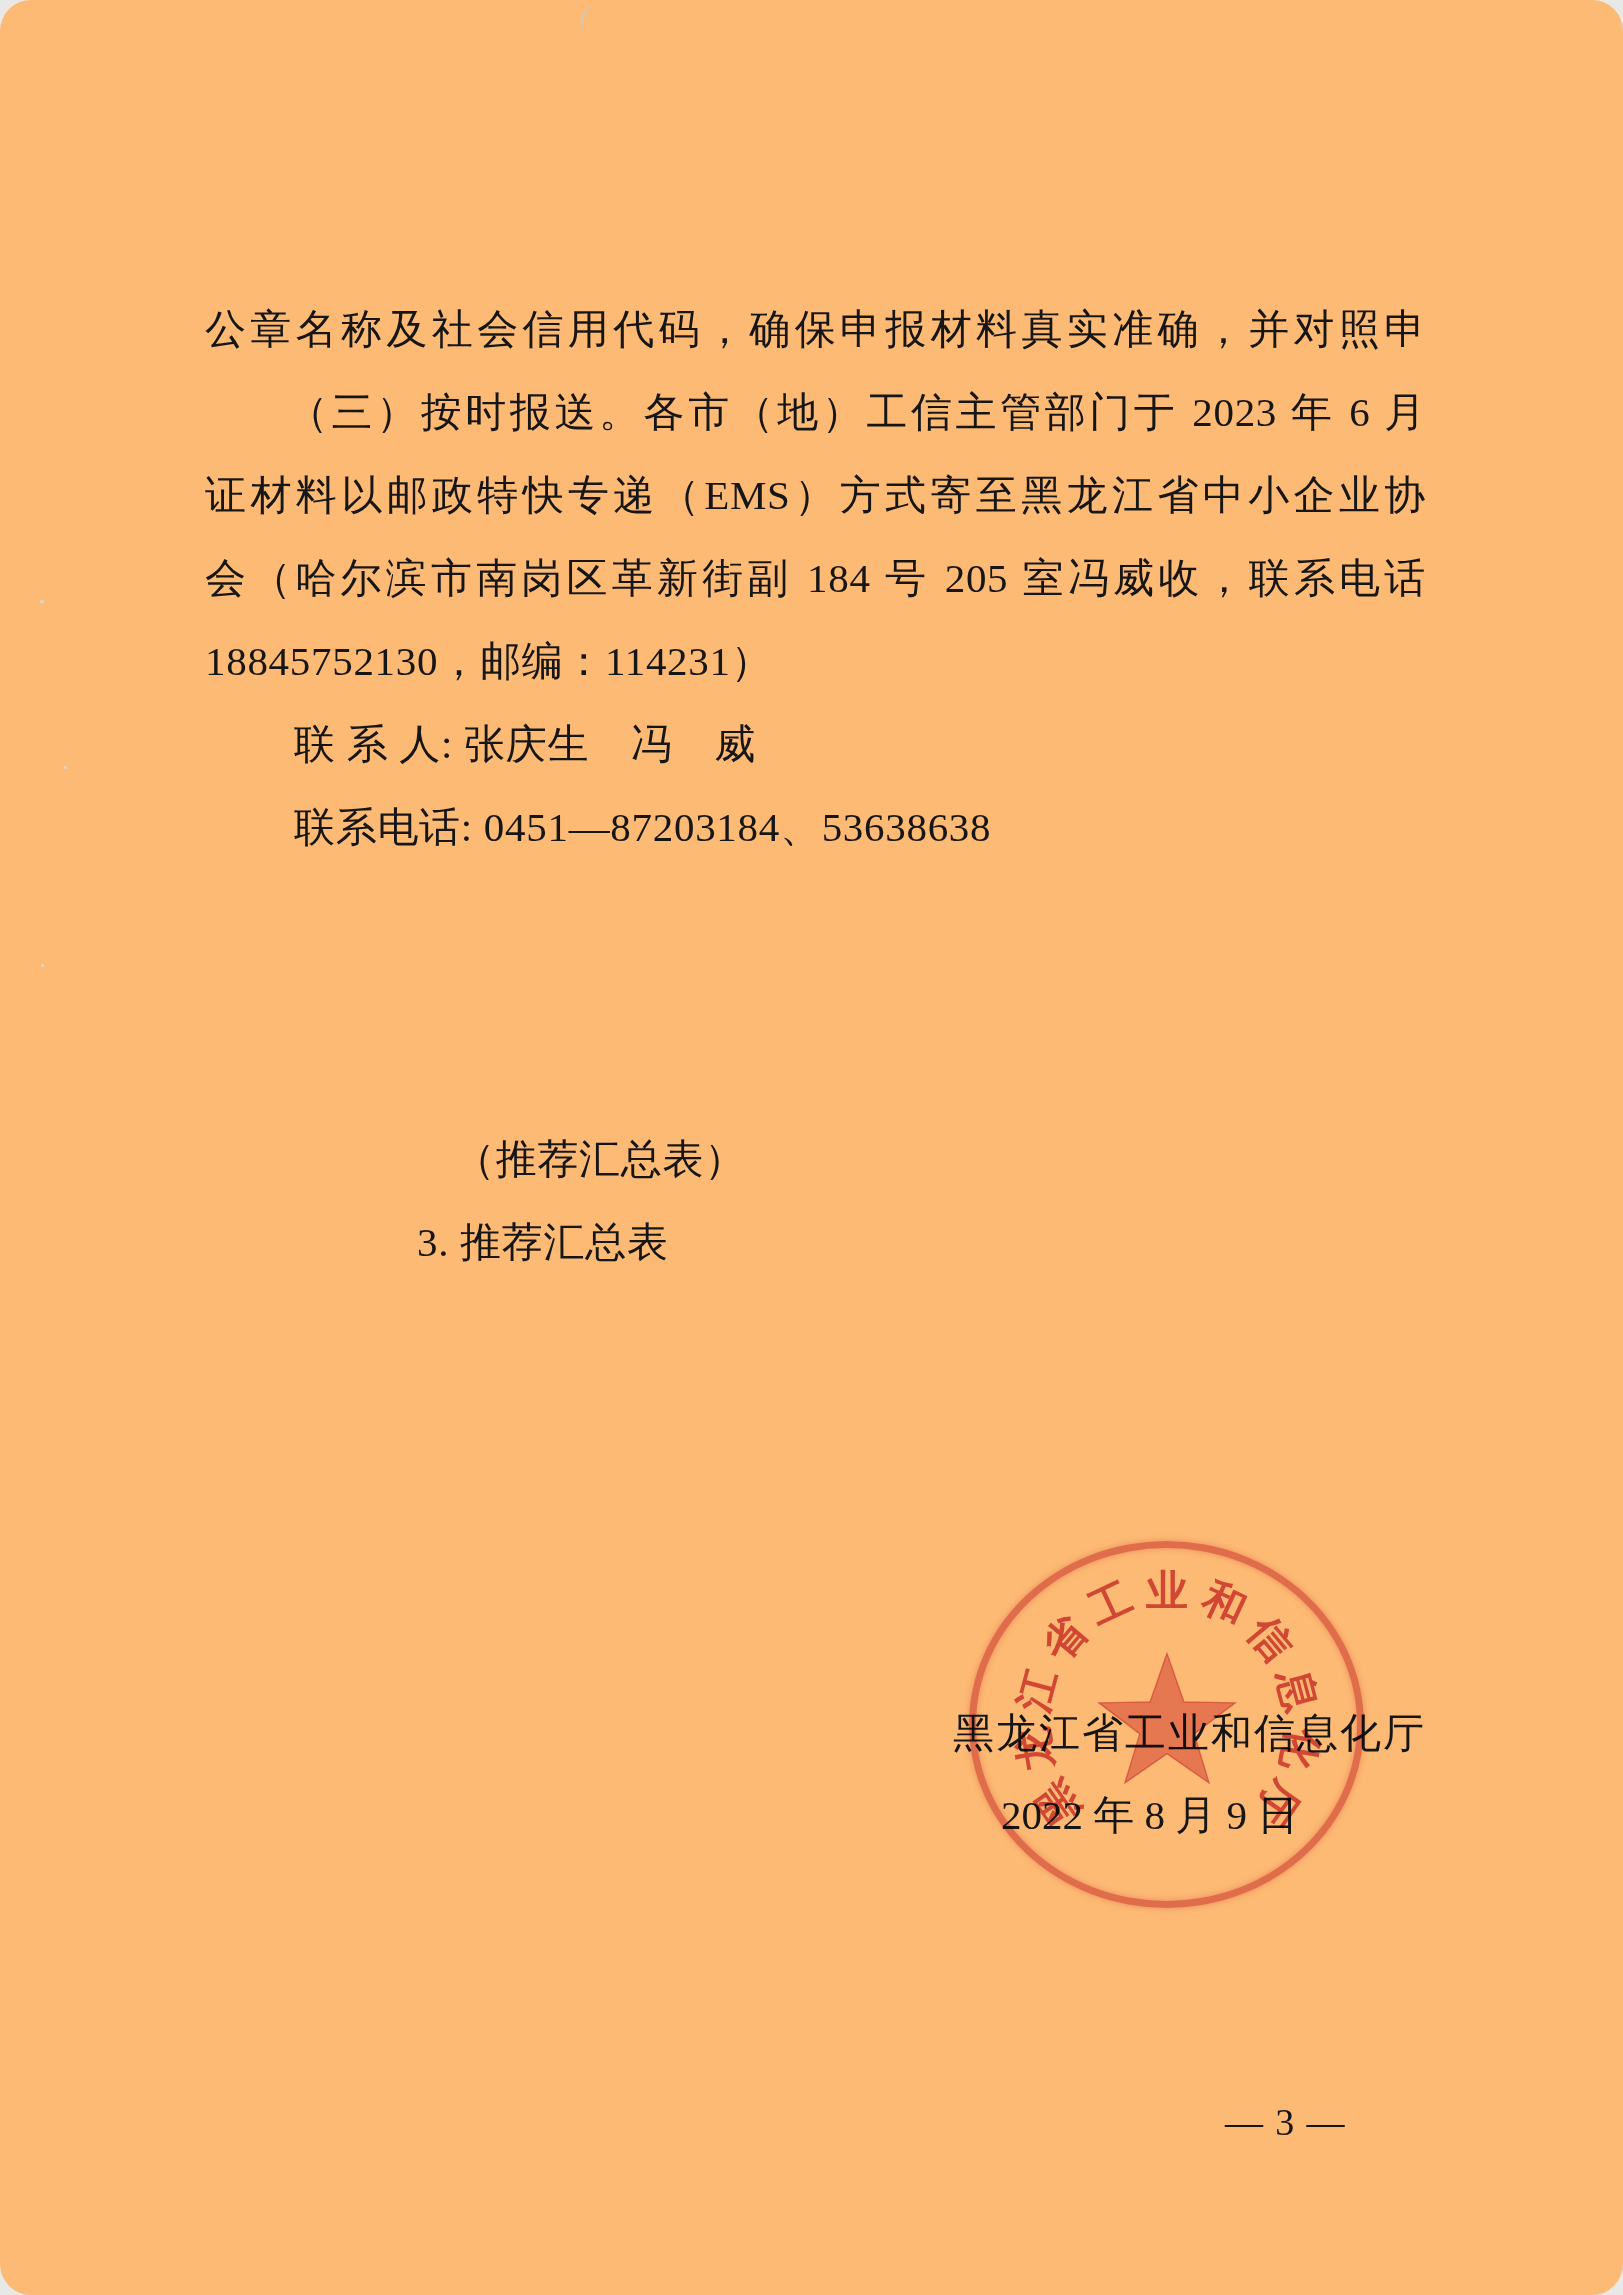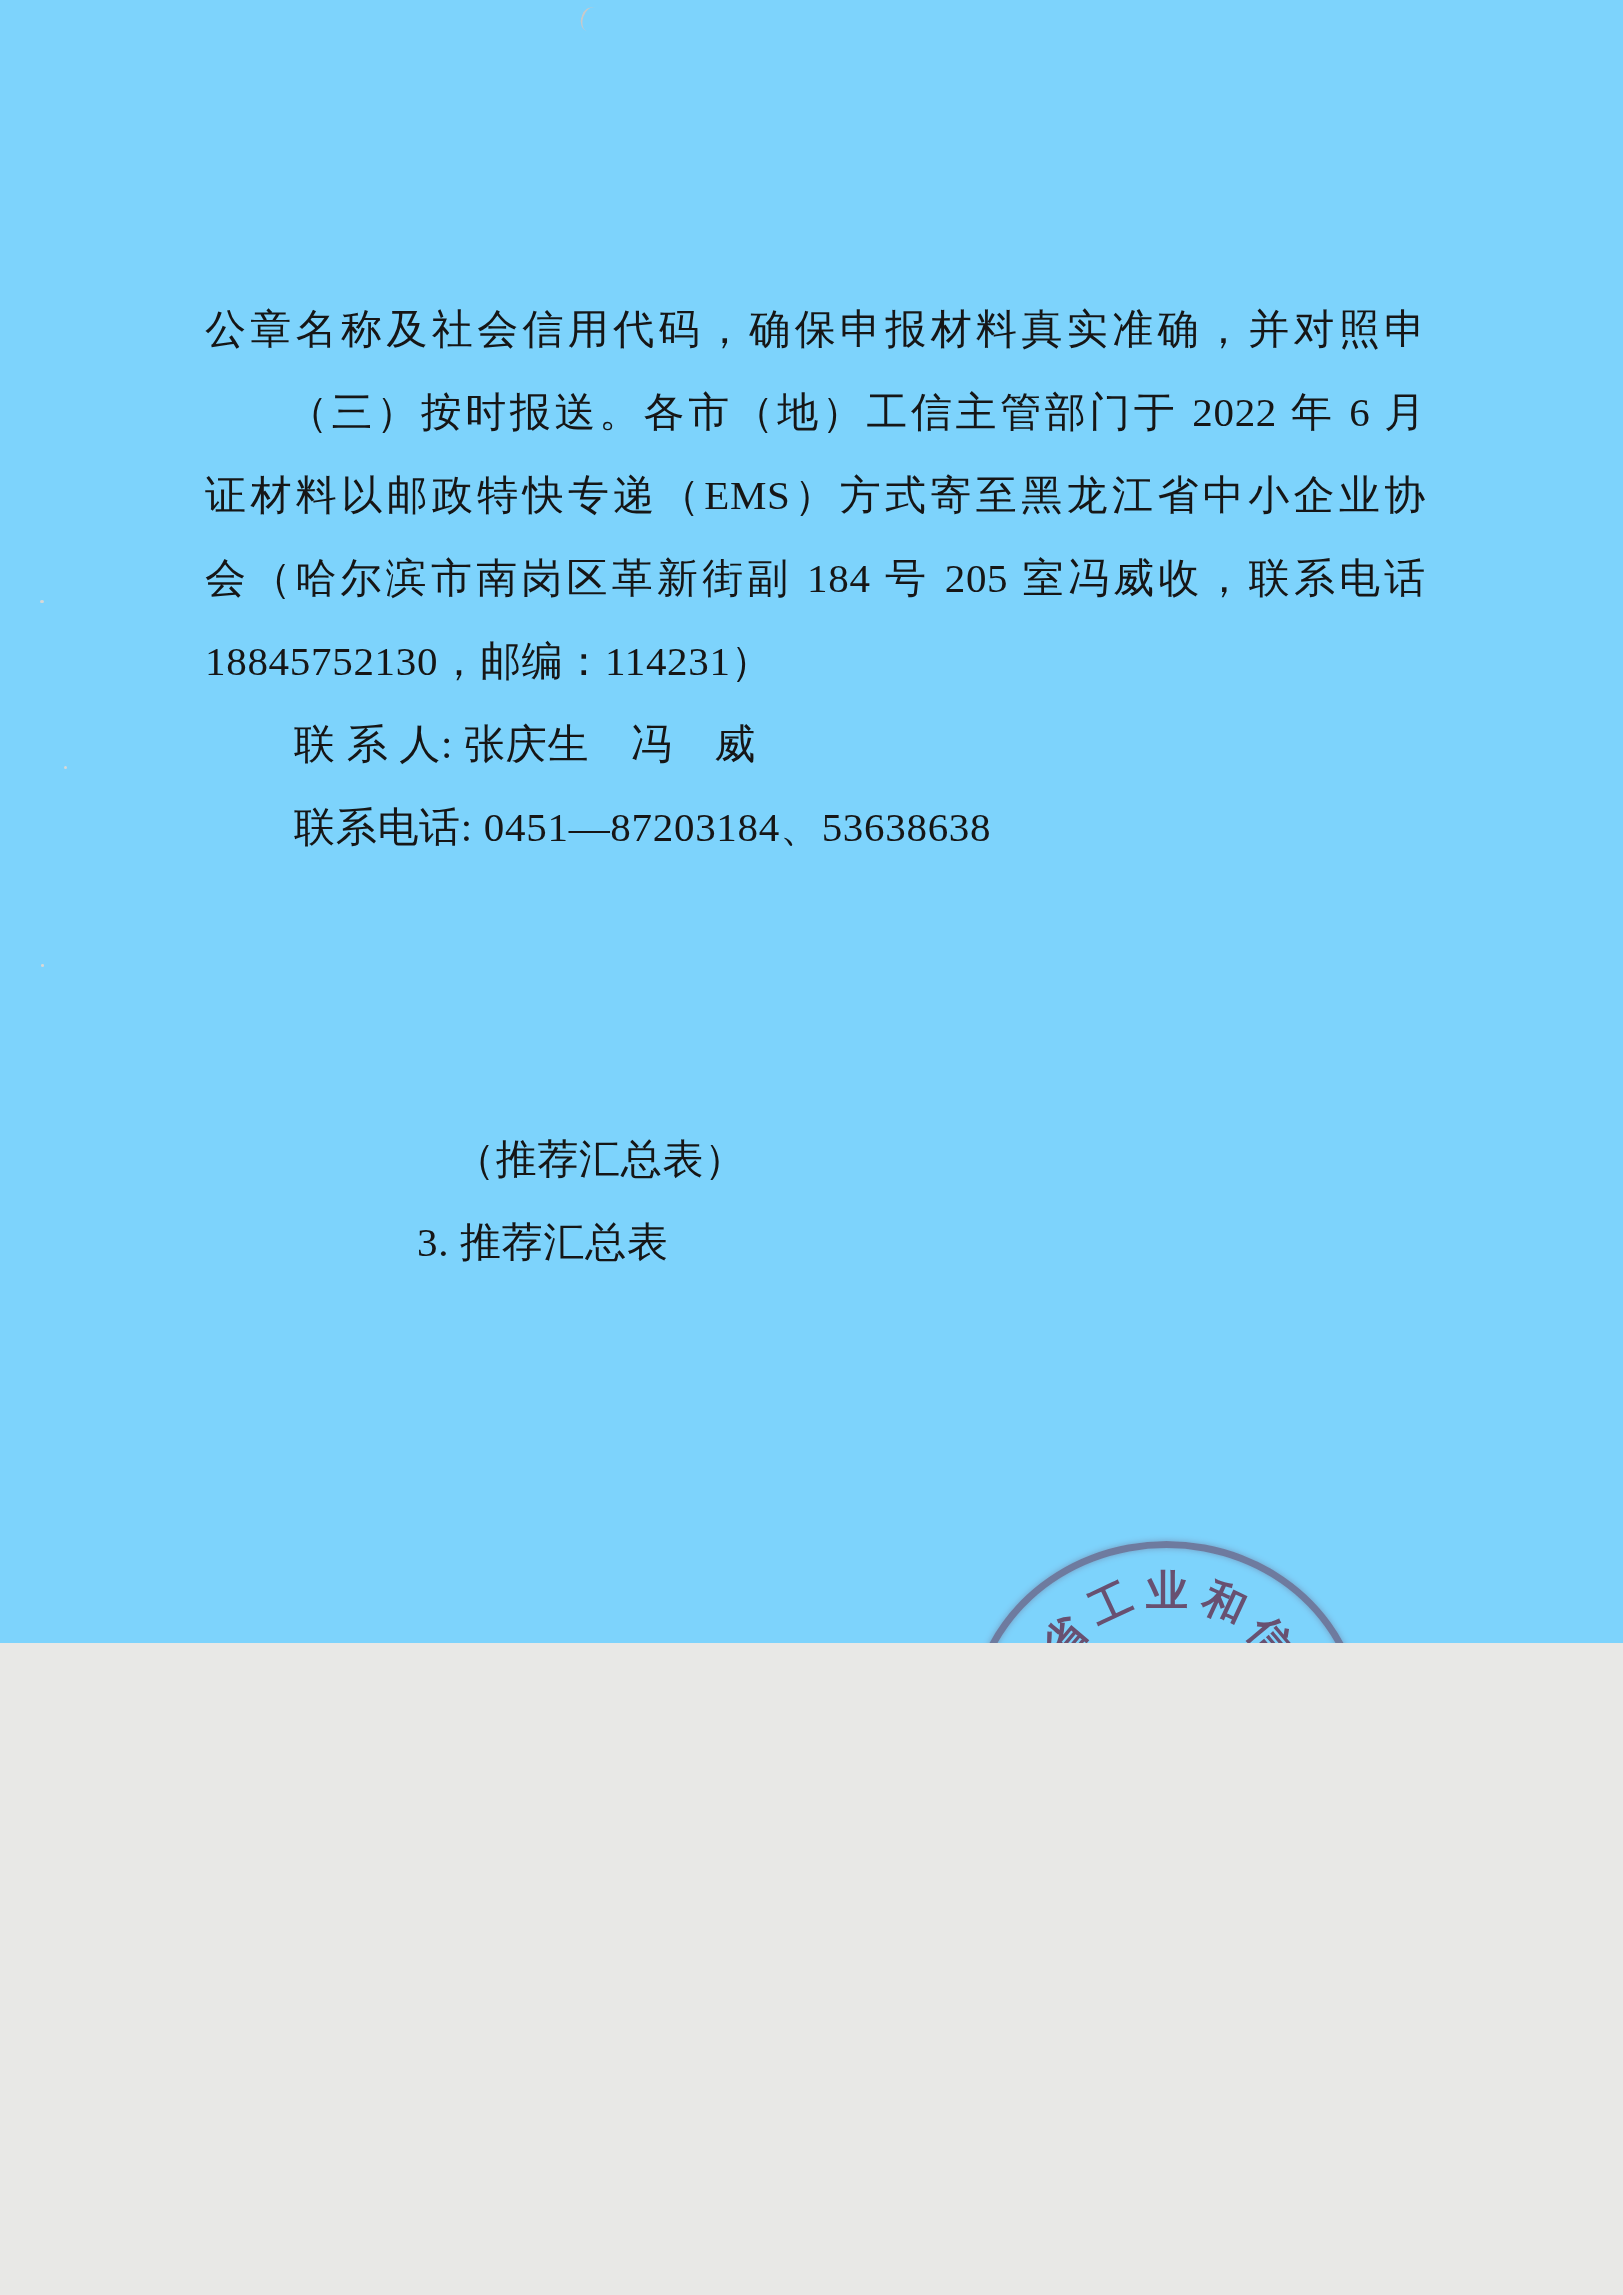--- a/index.html
+++ b/index.html
@@ -3,26 +3,27 @@
 <meta charset="utf-8">
 <style>
   html, body {
     margin: 0;
     padding: 0;
     background: #e8e8e6;
   }
   .page {
     position: relative;
     width: 1623px;
-    height: 1643px;
+    height: 2295px;
     margin: 0 auto;
-    background: #7dd3fc;
+    background: #fdba74;
     overflow: hidden;
     font-family: "Liberation Serif", "DejaVu Serif", serif;
     color: #161616;
+    border-radius: 31px;
   }
 
   
   .body-block {
     position: absolute;
     left: 205px;
     top: 288px;
     width: 1221px;
     font-size: 41px;
   }
@@ -153,21 +154,21 @@
 
 <div class="page">
 
   <div class="artifact-curve"></div>
   <div class="speck speck1"></div>
   <div class="speck speck2"></div>
   <div class="speck speck3"></div>
 
   <div class="body-block">
     <div class="tline just">公章名称及社会信用代码，确保申报材料真实准确，并对照申</div>
-    <div class="tline just ind2">（三）按时报送。各市（地）工信主管部门于 2022 年 6 月</div>
+    <div class="tline just ind2">（三）按时报送。各市（地）工信主管部门于 2023 年 6 月</div>
     <div class="tline just">证材料以邮政特快专递（EMS）方式寄至黑龙江省中小企业协</div>
     <div class="tline just">会（哈尔滨市南岗区革新街副 184 号 205 室冯威收，联系电话</div>
     <div class="tline">18845752130，邮编：114231）</div>
     <div class="tline ind-contact">联 系 人: 张庆生　冯　威</div>
     <div class="tline ind-contact">联系电话: 0451—87203184、53638638</div>
   </div>
 
   <div class="attach-block">
     <div class="tline ind-attach-sub">（推荐汇总表）</div>
     <div class="tline ind-attach-item">3. 推荐汇总表</div>

